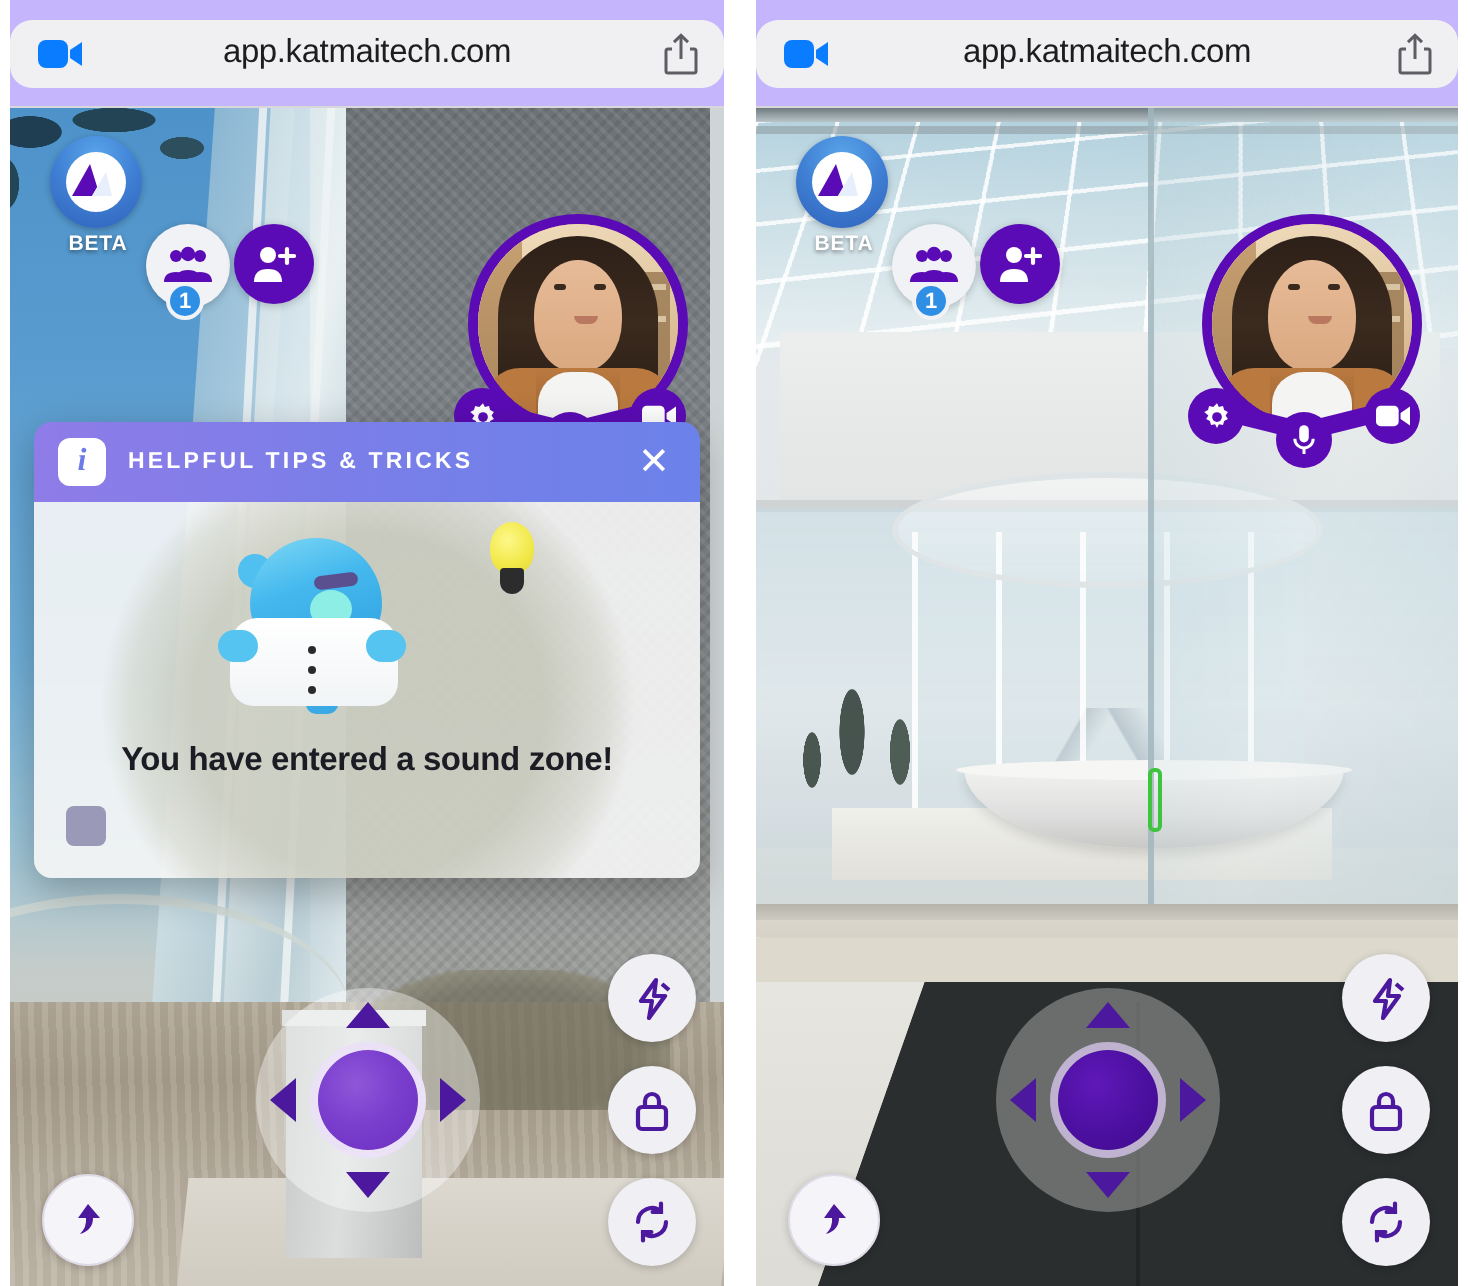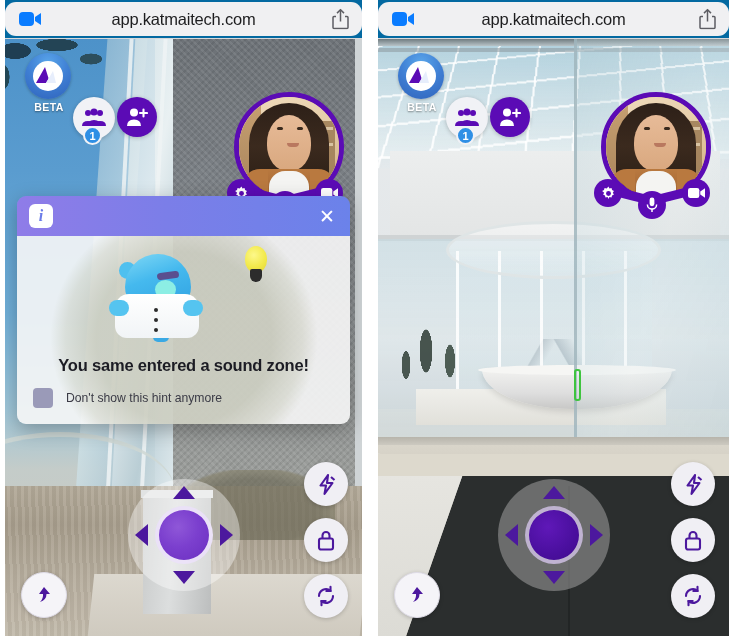--- a/index.html
+++ b/index.html
@@ -11,23 +11,23 @@
   }
   .stage { position: relative; width: 734px; height: 643px; background:#fff; }
 
   
   .phone { position: absolute; top: 0; width: 357px; height: 643px; }
   .phone.left  { left: 5px; }
   .phone.right { left: 378px; width: 351px; }
 
   
   .browser-bar {
-    position: relative; height: 38px; width: 100%;
+    position: relative; height: 53px; width: 100%;
     display: flex; align-items: center; justify-content: flex-end;
-    background: #0369a1;
+    background: #c4b5fd;
   }
   .url-pill {
     position: relative;
     width: 100%; height: 34px; border-radius: 11px;
     background: #f0f0f2;
     display: flex; align-items: center; justify-content: center;
   }
   .url-text {
     font-size: 16.5px; color: #1d1d1f; letter-spacing: -0.2px;
     font-family: "Liberation Sans", sans-serif;
@@ -547,20 +547,21 @@
                 <path d="M18 11 a7 7 0 0 1-11.5 5.3"></path>
                 <path d="M15.5 1.8 v4.2 h-4.2"></path>
                 <path d="M6.5 20.2 v-4.2 h4.2"></path>
               </svg>
           </div>
         </div>
 
         <div class="modal">
           <div class="modal-head">
             <div class="modal-ico">i</div>
+            <div class="modal-title">HELPFUL TIPS &amp; TRICKS</div>
             <div class="modal-close">✕</div>
           </div>
           <div class="modal-body">
             <div class="modal-bg-plant"></div>
             <div class="illus">
               <div class="mascot">
                 <div class="m-ear l"></div>
                 <div class="m-body"></div>
                 <div class="m-cheek"></div>
                 <div class="m-eye"></div>
@@ -570,24 +571,23 @@
                 <div class="m-arm r"></div>
                 <div class="m-btn" style="top:58px"></div>
                 <div class="m-btn" style="top:68px"></div>
                 <div class="m-btn" style="top:78px"></div>
               </div>
               <div class="bulb">
                 <div class="bulb-glass"></div>
                   <div class="bulb-base"></div>
               </div>
             </div>
-            <div class="m-title">You same entered a sound zone!</div>
+            <div class="m-title">You have entered a sound zone!</div>
             <div class="m-checkrow">
               <div class="m-check"></div>
-              <div class="m-checklabel">Don't show this hint anymore</div>
             </div>
           </div>
         </div>
 
       </div>
     </div>
   </div>
 
   <div class="phone right">
 

